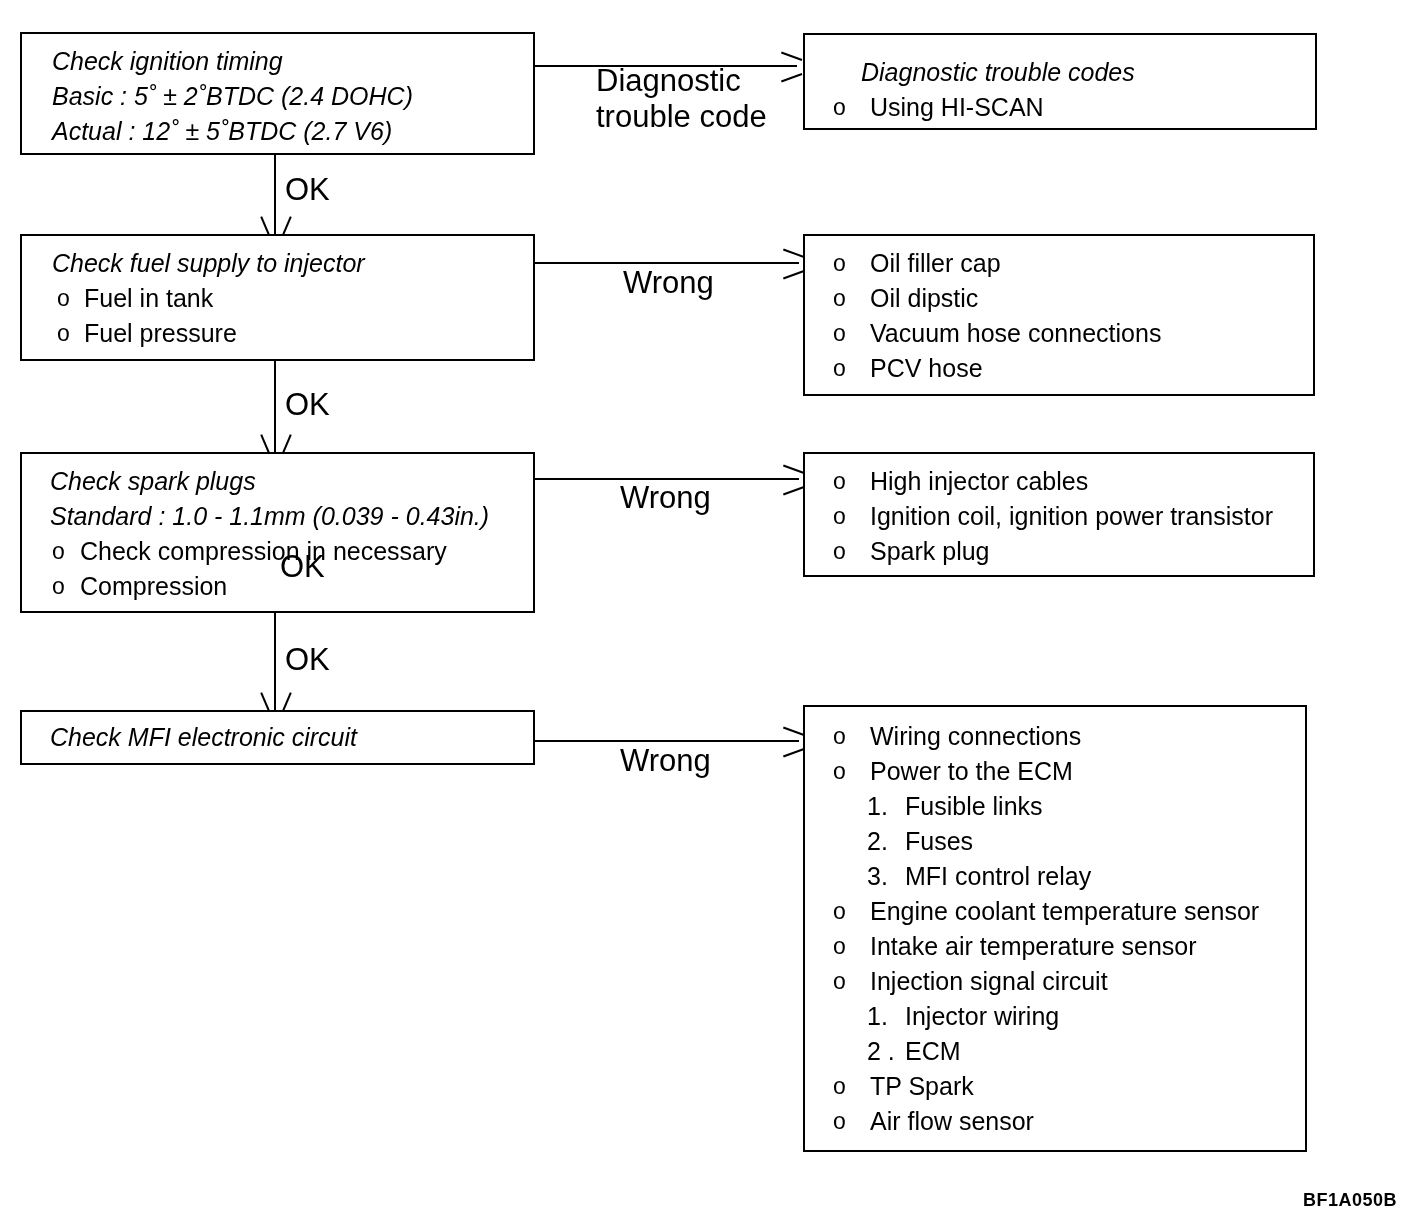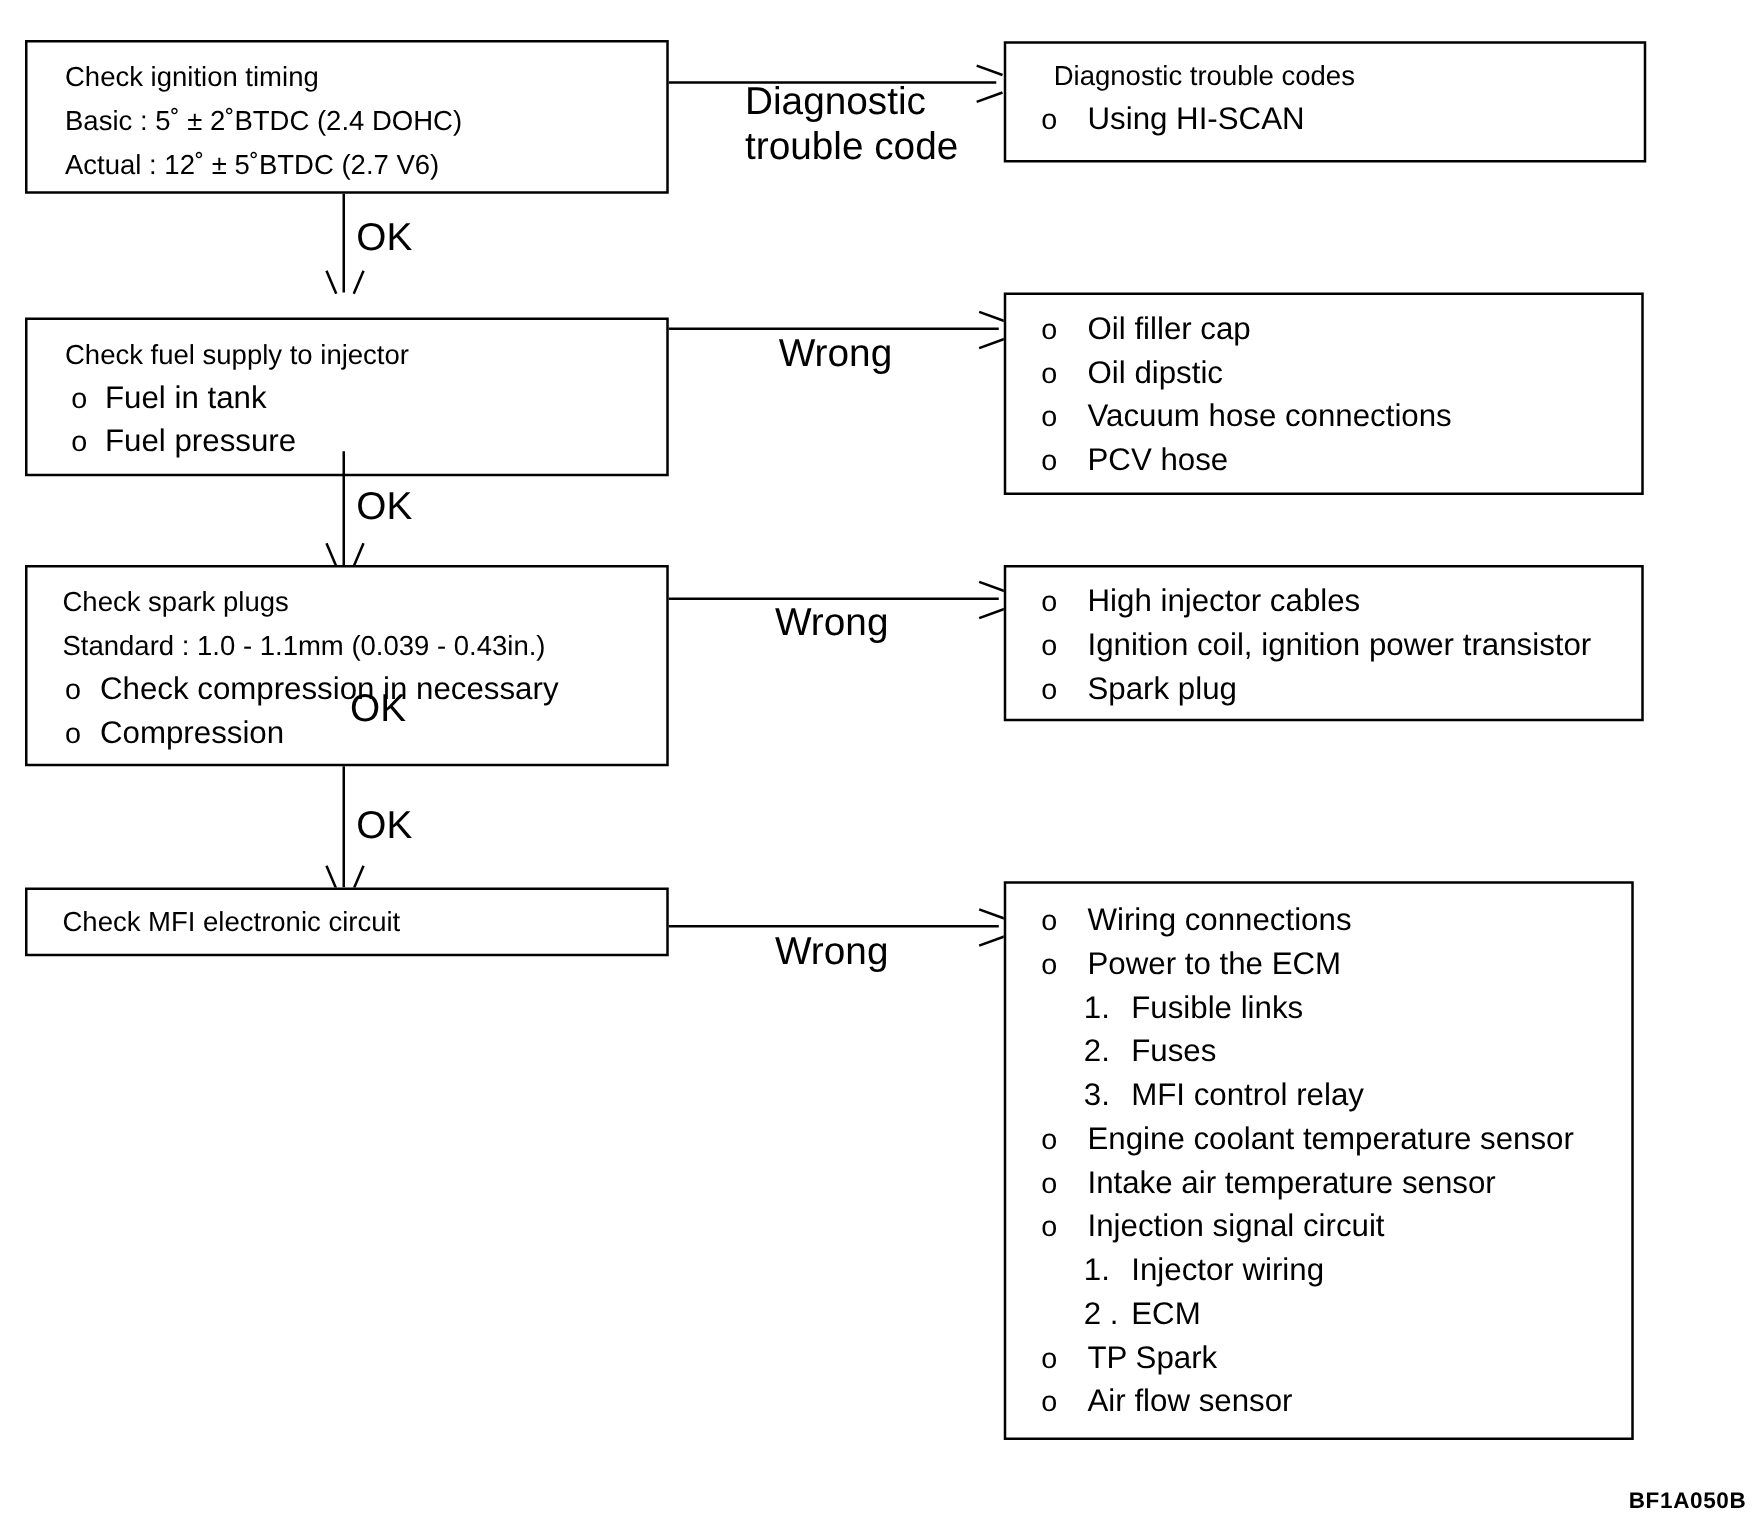--- a/index.html
+++ b/index.html
@@ -24,23 +24,24 @@
   .box {
     position: absolute;
     border: 2px solid #000000;
     background: #ffffff;
     box-sizing: border-box;
   }
   .box-inner {
     padding: 10px 0 0 0;
   }
   .line {
-    font-size: 22px;
+    font-size: 25px;
     line-height: 35px;
     white-space: nowrap;
+    font-style: italic;
   }
   .line.pad {
     padding-left: 30px;
   }
 
   
   .bullet {
     position: relative;
     font-size: 25px;
     line-height: 35px;
@@ -153,33 +154,33 @@
 
   <div class="hline" style="left:535px; top:65px; width:262px;"></div>
   <div class="arrow-right" style="left:801px; top:66px;"></div>
   <div class="edge-label two" style="left:596px; top:63px;">
     <div>Diagnostic</div>
     <div>trouble code</div>
   </div>
 
   <div class="box" style="left:803px; top:33px; width:514px; height:97px;">
     <div class="box-inner" style="padding-top:8px;">
-      <div class="line" style="padding-left:38px;">Diagnostic trouble codes</div>
+      <div class="line" style="padding-left:56px;margin-top:12px;">Diagnostic trouble codes</div>
       <div class="bullet r">
         <span class="mk">o</span>
         <span>Using HI-SCAN</span>
       </div>
     </div>
   </div>
 
   <div class="vline" style="left:274px; top:155px; width:2px; height:79px;"></div>
   <div class="arrow-down" style="left:275px; top:234px;"></div>
   <div class="edge-label" style="left:285px; top:175px;">OK</div>
 
-  <div class="box" style="left:20px; top:234px; width:515px; height:127px;margin-top:20px;">
+  <div class="box" style="left:20px; top:234px; width:515px; height:127px;">
     <div class="box-inner">
       <div class="line pad">Check fuel supply to injector</div>
       <div class="bullet">
         <span class="mk">o</span>
         <span>Fuel in tank</span>
       </div>
       <div class="bullet">
         <span class="mk">o</span>
         <span>Fuel pressure</span>
       </div>

